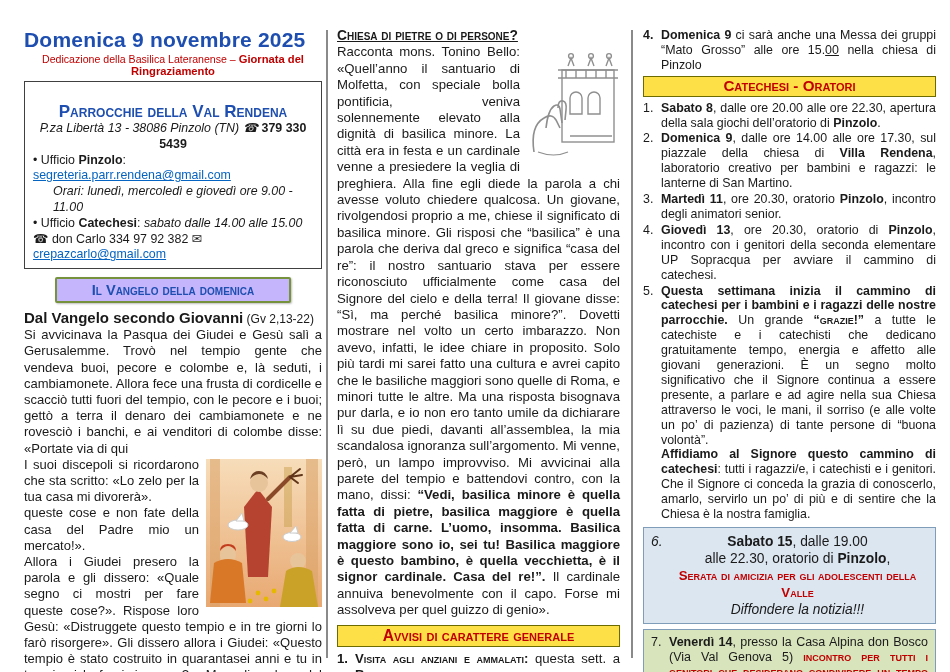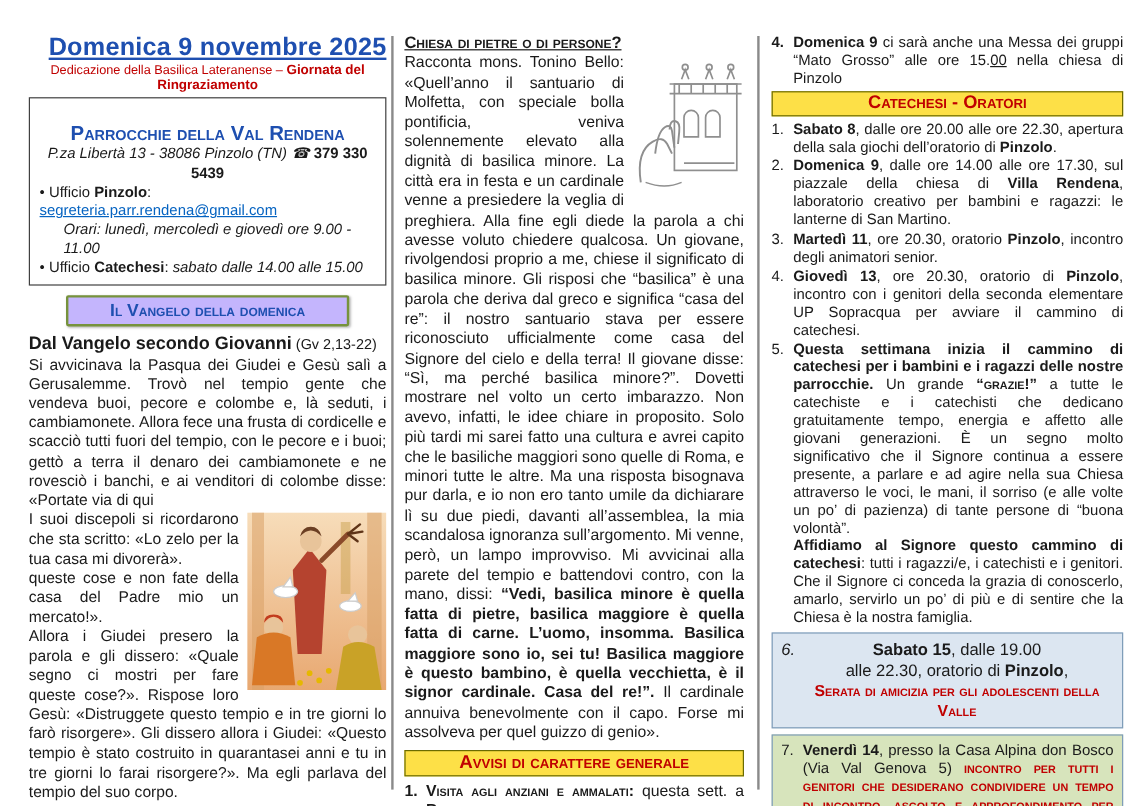--- a/index.html
+++ b/index.html
@@ -12,21 +12,21 @@
   .vdiv{position:absolute;top:30px;height:628px;width:1.5px;background:#8a8a8a;}
   #vdiv1{left:326px;} #vdiv2{left:631px;}
 
   .b{font-weight:bold;} .i{font-style:italic;}
   .j{text-align:justify;}
   .sc{font-variant:small-caps;font-weight:bold;}
   .u{text-decoration:underline;}
   .link{color:#0563c1;text-decoration:underline;cursor:pointer;}
 
   
-  .h-title{font-size:21px;font-weight:bold;color:#1e4fb0;text-align:right;letter-spacing:.2px;text-decoration:underline;}
+  .h-title{font-size:21px;font-weight:bold;color:#1e4fb0;text-align:left;letter-spacing:.2px;}
   .h-sub{font-size:10.6px;color:#c00000;text-align:center;margin-top:1px;}
   .h-sub .b{font-size:11.2px;}
   .parish-box{border:1.6px solid #404040;margin-top:4px;padding:20px 6px 5px 6px;font-size:12.4px;line-height:15.8px;}
   .parish-name{font-variant:small-caps;font-weight:bold;color:#1e4fb0;font-size:17px;text-align:center;line-height:19px;}
   .parish-addr{text-align:center;font-style:italic;}
   .parish-line{padding-left:2px;}
   .parish-orari{font-style:italic;padding-left:22px;}
   .vangelo-box{margin:8px auto 6px auto;width:232px;background:#c4b5fd;border:2px solid #76923c;border-radius:2px;
                text-align:center;font-variant:small-caps;font-weight:bold;color:#1e4fb0;font-size:14.6px;padding:3px 0;
                box-shadow:1px 1px 2px rgba(0,0,0,.25);}
@@ -73,20 +73,21 @@
 
     <div class="h-title">Domenica 9 novembre 2025</div>
     <div class="h-sub"><span>Dedicazione della Basilica Lateranense – </span><span class="b">Giornata del Ringraziamento</span></div>
 
     <div class="parish-box">
       <div class="parish-name">Parrocchie della Val Rendena</div>
       <div class="parish-addr"><span>P.za Libertà 13 - 38086 Pinzolo (TN) ☎ </span><span class="b" style="font-style:normal">379 330 5439</span></div>
       <div class="parish-line"><span>•</span> <span>Ufficio </span><span class="b">Pinzolo</span><span>: </span><span class="link">segreteria.parr.rendena@gmail.com</span></div>
       <div class="parish-orari">Orari: lunedì, mercoledì e giovedì ore 9.00 - 11.00</div>
       <div class="parish-line"><span>•</span> <span>Ufficio </span><span class="b">Catechesi</span><span>: </span><span class="i">sabato dalle 14.00 alle 15.00</span></div>
+      <div class="parish-line"><span>☎ don Carlo 334 97 92 382 ✉ </span><span class="link">crepazcarlo@gmail.com</span></div>
     </div>
 
     <div class="vangelo-box">Il Vangelo della domenica</div>
 
     <div class="gospel-head"><span class="b">Dal Vangelo secondo Giovanni</span><span class="ref"> (Gv 2,13-22)</span></div>
 
     <div class="gospel j">
       <div>Si avvicinava la Pasqua dei Giudei e Gesù salì a Gerusalemme. Trovò nel tempio gente che vendeva buoi, pecore e colombe e, là seduti, i cambiamonete. Allora fece una frusta di cordicelle e scacciò tutti fuori del tempio, con le pecore e i buoi; gettò a terra il denaro dei cambiamonete e ne rovesciò i banchi, e ai venditori di colombe disse: «Portate via di qui</div>
       <div>
         <span class="temple-float">
@@ -202,20 +203,21 @@
         <div><span class="b">Questa settimana inizia il cammino di catechesi per i bambini e i ragazzi delle nostre parrocchie.</span><span> Un grande </span><span class="sc">“grazie!”</span><span> a tutte le catechiste e i catechisti che dedicano gratuitamente tempo, energia e affetto alle giovani generazioni. È un segno molto significativo che il Signore continua a essere presente, a parlare e ad agire nella sua Chiesa attraverso le voci, le mani, il sorriso (e alle volte un po’ di pazienza) di tante persone di “buona volontà”.</span></div>
         <div><span class="b">Affidiamo al Signore questo cammino di catechesi</span><span>: tutti i ragazzi/e, i catechisti e i genitori. Che il Signore ci conceda la grazia di conoscerlo, amarlo, servirlo un po’ di più e di sentire che la Chiesa è la nostra famiglia.</span></div>
       </span>
     </div>
 
     <div class="box6">
       <span class="num6">6.</span>
       <div><span class="b">Sabato 15</span><span>, dalle 19.00</span></div>
       <div><span>alle 22.30, oratorio di </span><span class="b">Pinzolo</span><span>,</span></div>
       <div class="redline">Serata di amicizia per gli adolescenti della Valle</div>
+      <div class="i">Diffondere la notizia!!!</div>
     </div>
 
     <div class="box7">
       <span class="num">7.</span>
       <span class="body j"><span class="b">Venerdì 14</span><span>, presso la Casa Alpina don Bosco (Via Val Genova 5) </span><span class="sc-red">incontro per tutti i genitori che desiderano condividere un tempo di incontro, ascolto e approfondimento per meglio accompagnare la crescita dei loro figli.</span></span>
     </div>
   </div>
 
 </div>
 

